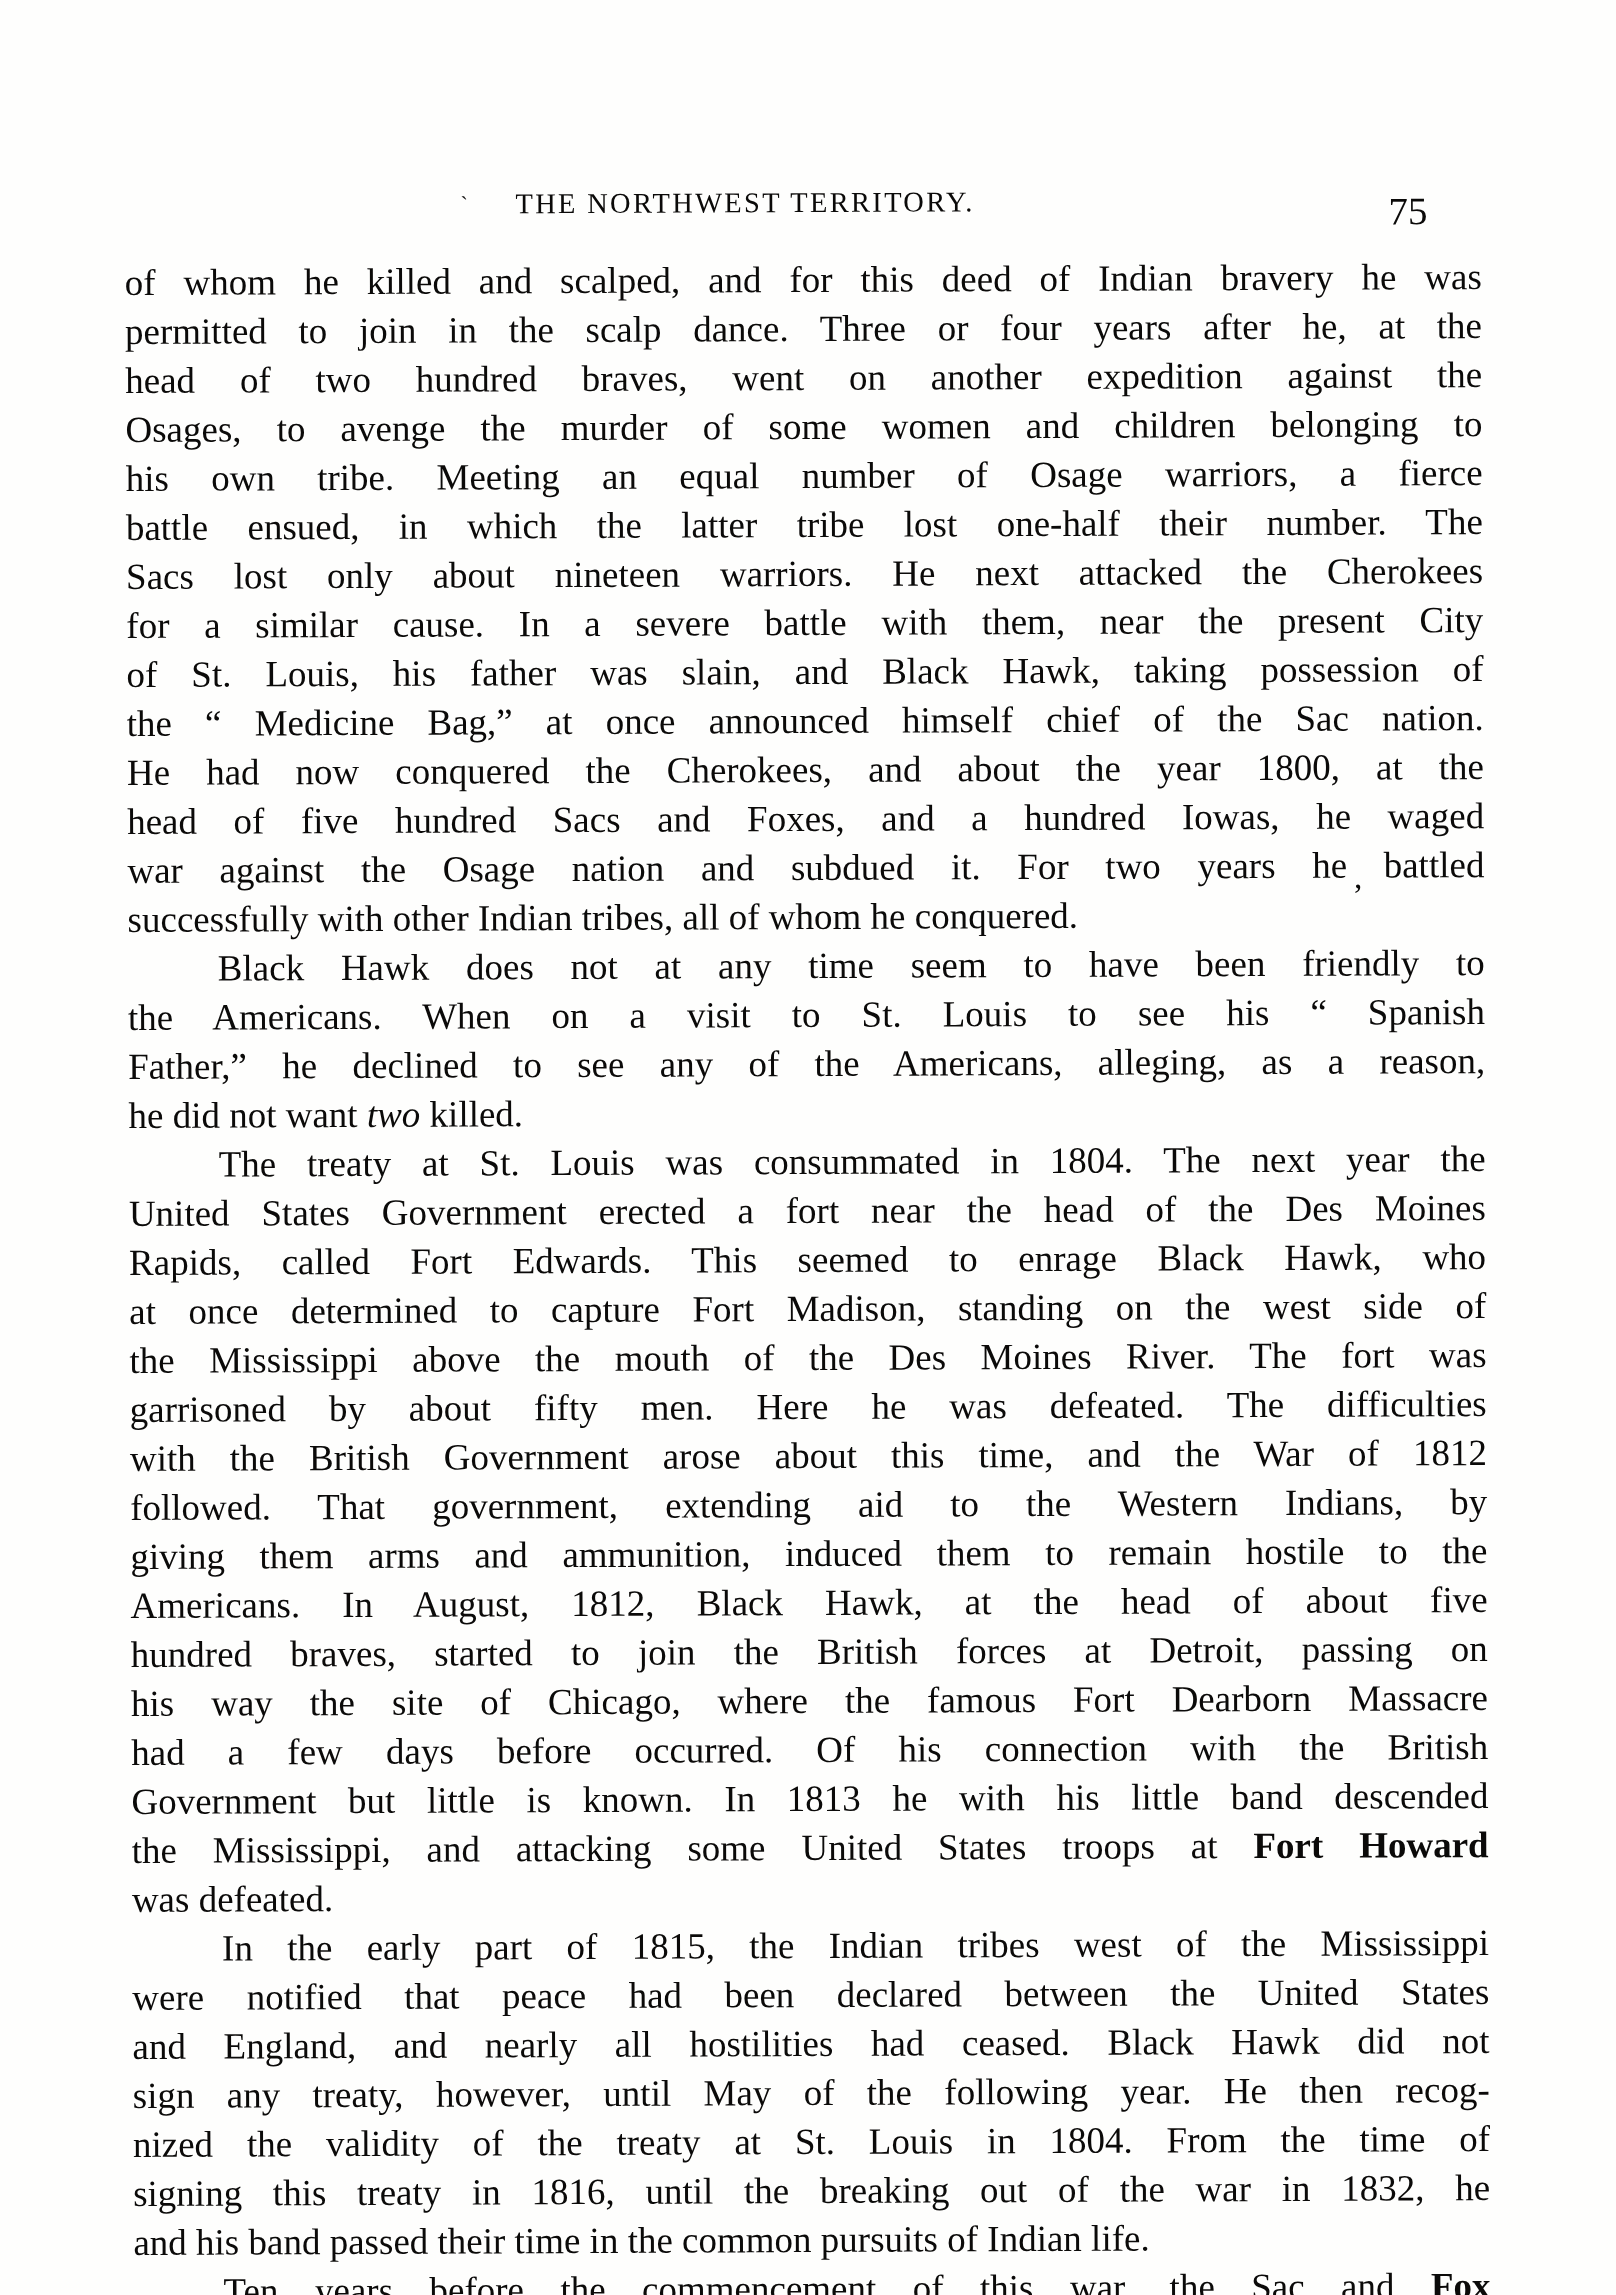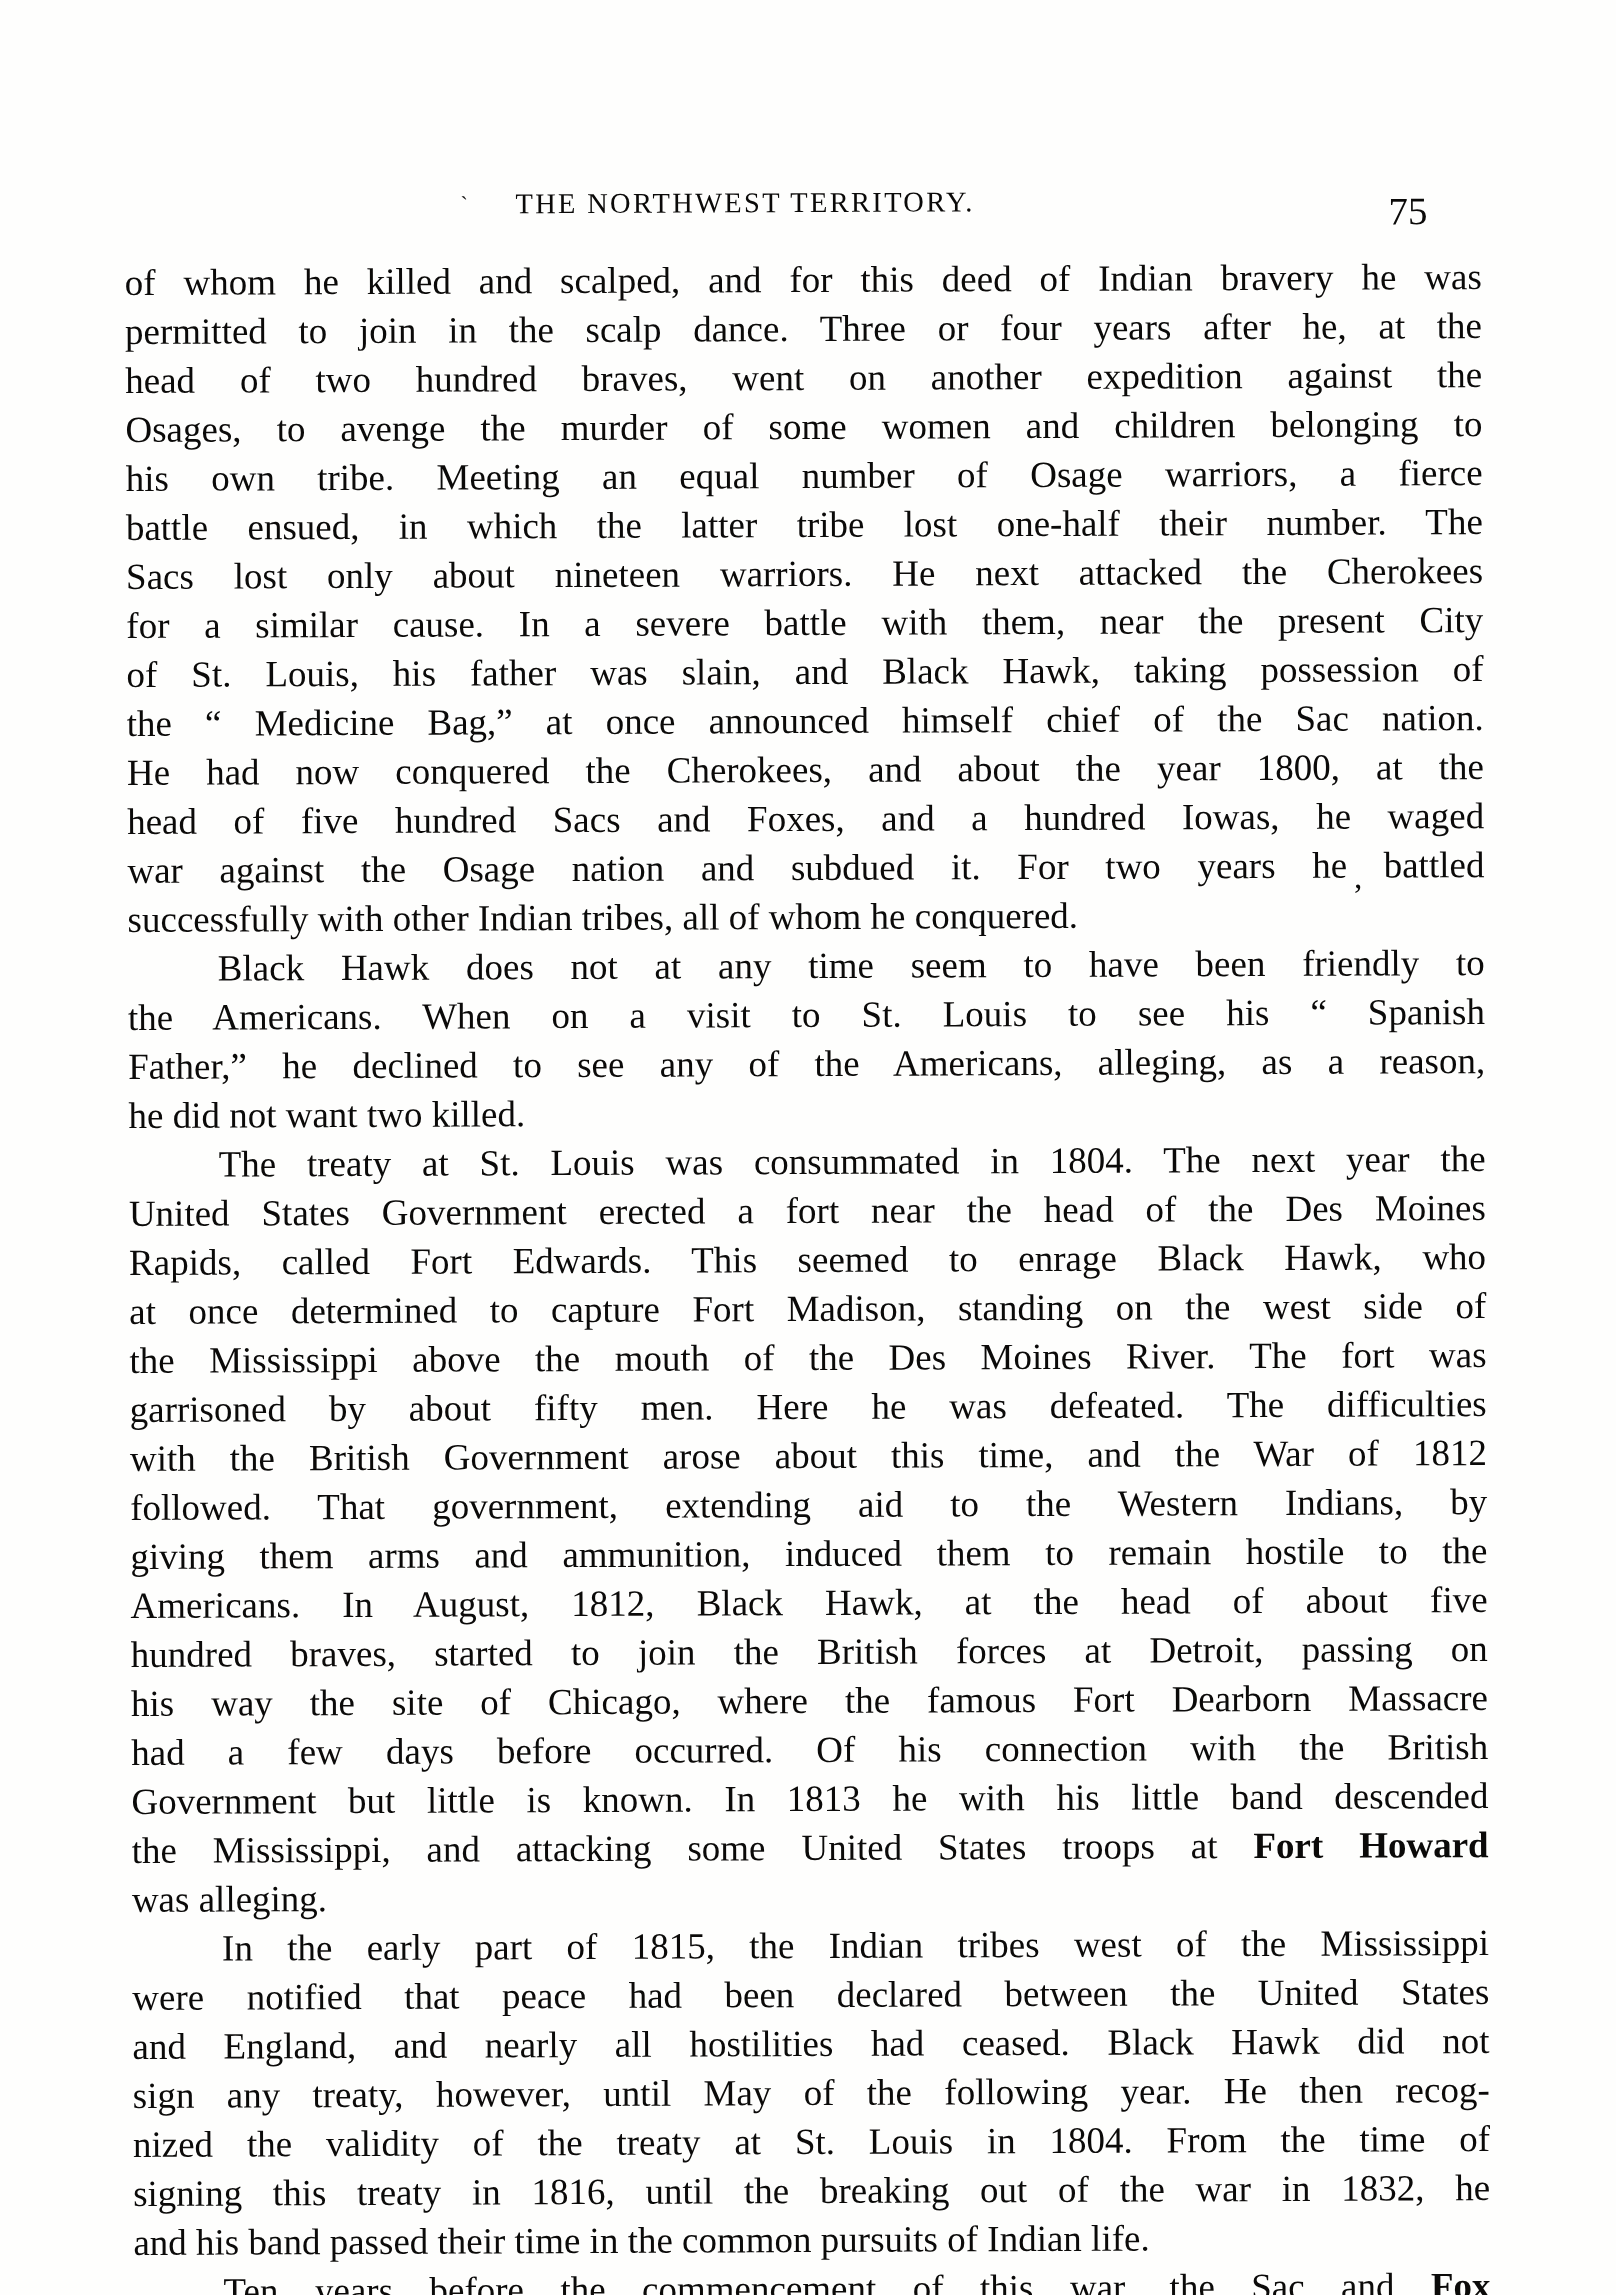--- a/index.html
+++ b/index.html
@@ -8,21 +8,21 @@
   .running-head{position:absolute;top:187px;left:129px;width:1357px;height:55px;
     font-family:"Liberation Serif","DejaVu Serif",serif;}
   .head-title{position:absolute;left:391px;top:0;font-size:28.5px;letter-spacing:2.3px;white-space:nowrap;}
   .folio{position:absolute;right:54px;top:3.7px;font-size:39px;text-align:center;}
   .body-text{position:absolute;top:255px;left:129px;width:1357px;
     font-family:"Liberation Serif","DejaVu Serif",serif;font-size:37px;line-height:49px;
     text-rendering:optimizeLegibility;}
   .line{text-align:justify;text-align-last:justify;}
   .line.plast{text-align-last:left;}
   .line.indent{text-indent:90px;}
-  .it{}
+  .it{font-style:italic;}
   .bd{font-weight:700;}
   .artifact{position:absolute;font-family:"Liberation Serif","DejaVu Serif",serif;color:#0b0a09;}
 </style>
 </head>
 <body>
 
 <div class="page">
   <div class="scan">
     <header class="running-head">
       <span class="head-title">THE NORTHWEST TERRITORY.</span>
@@ -55,21 +55,21 @@
         <div class="line"><span>garrisoned by about fifty men.  Here he was defeated.  The difficulties</span></div>
         <div class="line"><span>with the British Government arose about this time, and the War of 1812</span></div>
         <div class="line"><span>followed.  That government, extending aid to the Western Indians, by</span></div>
         <div class="line"><span>giving them arms and ammunition, induced them to remain hostile to the</span></div>
         <div class="line"><span>Americans.  In August, 1812, Black Hawk, at the head of about five</span></div>
         <div class="line"><span>hundred braves, started to join the British forces at Detroit, passing on</span></div>
         <div class="line"><span>his way the site of Chicago, where the famous Fort Dearborn Massacre</span></div>
         <div class="line"><span>had a few days before occurred.  Of his connection with the British</span></div>
         <div class="line"><span>Government but little is known.  In 1813 he with his little band descended</span></div>
         <div class="line"><span>the Mississippi, and attacking some United States troops at </span><span class="bd">Fort Howard</span></div>
-        <div class="line plast"><span>was alleging.</span></div>
+        <div class="line plast"><span>was defeated.</span></div>
         <div class="line indent"><span>In the early part of 1815, the Indian tribes west of the Mississippi</span></div>
         <div class="line"><span>were notified that peace had been declared between the United States</span></div>
         <div class="line"><span>and England, and nearly all hostilities had ceased.  Black Hawk did not</span></div>
         <div class="line"><span>sign any treaty, however, until May of the following year.  He then recog-</span></div>
         <div class="line"><span>nized the validity of the treaty at St. Louis in 1804.  From the time of</span></div>
         <div class="line"><span>signing this treaty in 1816, until the breaking out of the war in 1832, he</span></div>
         <div class="line plast"><span>and his band passed their time in the common pursuits of Indian life.</span></div>
         <div class="line indent"><span>Ten years before the commencement of this war, the Sac and </span><span class="bd">Fox</span></div>
       </main>
     <div id="artifacts">

